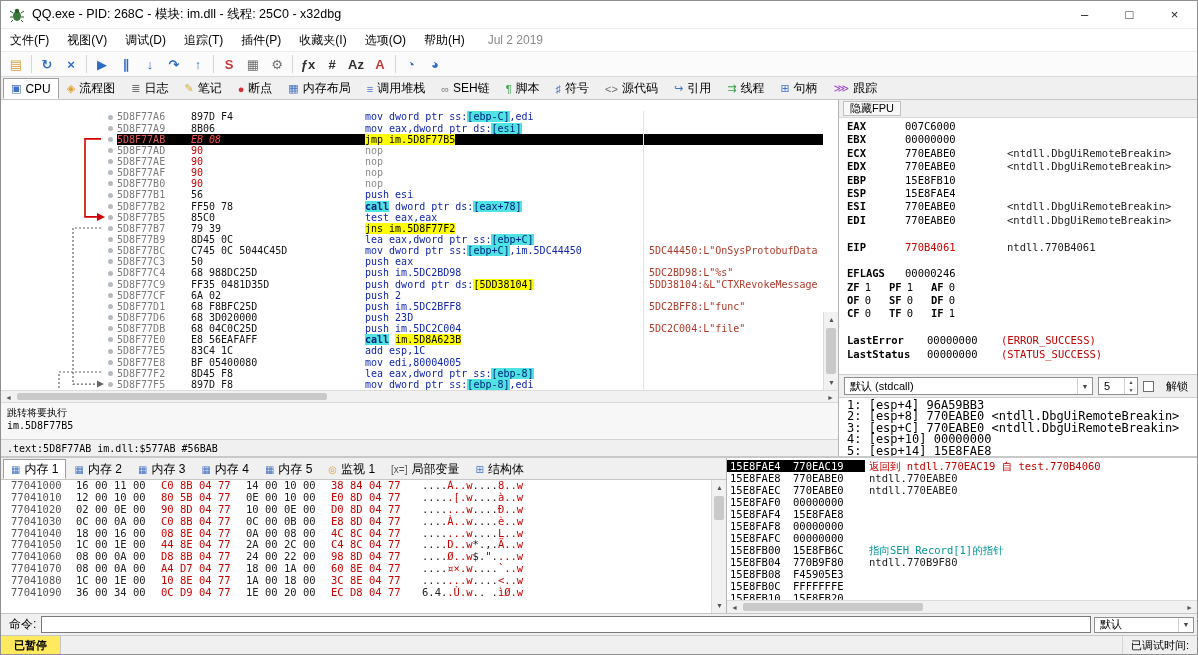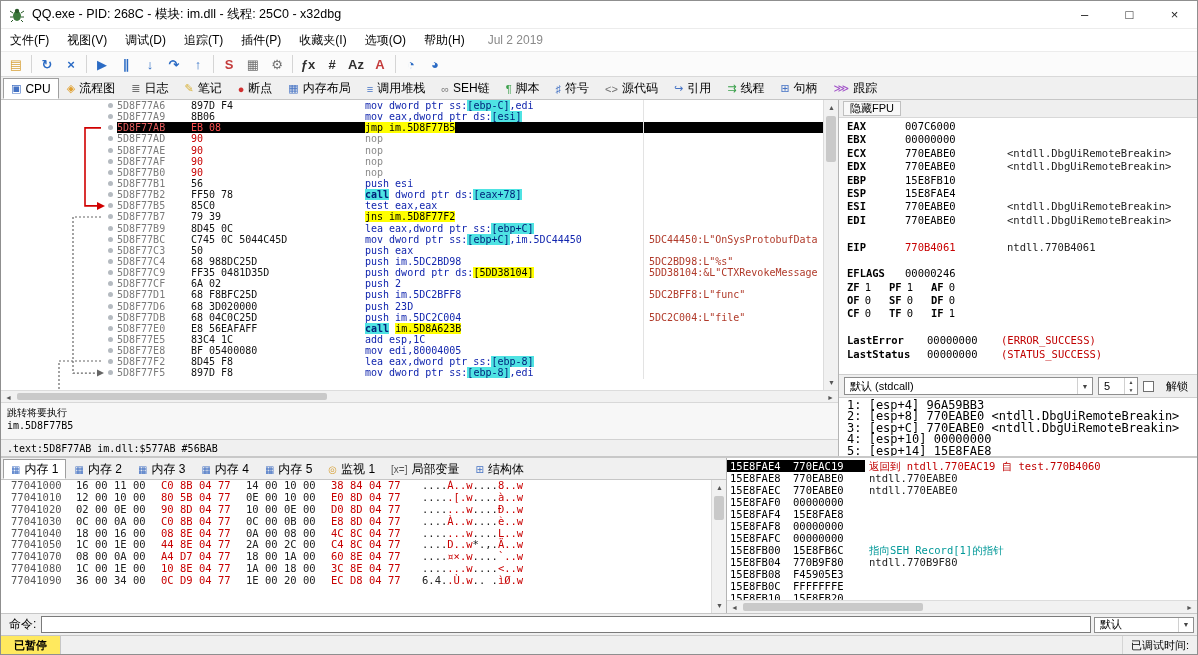--- a/index.html
+++ b/index.html
@@ -22,36 +22,36 @@
   .tool-glyph { font-size:13px; font-weight:bold;}
   .tool-sep { width:1px; height:18px; background:#d5d5d5; margin:0 3px;}
   .tabsbar { height:23px; flex:0 0 23px; background:#f0f0f0; display:flex; align-items:flex-end; border-bottom:1px solid #c6c6c6; padding-left:2px;}
   .vtab { display:flex; align-items:center; gap:4px; padding:0 7px; height:21px; font-size:12px; border:1px solid transparent; white-space:nowrap;}
   .vtab.active { background:#fff; border:1px solid #9f9f9f; border-bottom-color:#fff;}
   .vtab-icon { font-size:11px;}
 
   
   .top { flex:0 0 356px; display:flex; overflow:hidden;}
   .disasm-pane { width:838px; flex:0 0 838px; display:flex; flex-direction:column; background:#fff; border-right:1px solid #b4b4b4;}
-  .disasm-view { height:290px; flex:0 0 290px; display:flex; overflow:hidden;}
+  .disasm-view { height:290px; flex:0 0 290px; display:flex; overflow:hidden;align-items:flex-end;}
   .disasm-body { flex:1; position:relative; font-family:"DejaVu Sans Mono",monospace; font-size:10px; overflow:hidden;}
   .jump-arrows { position:absolute; left:0; top:0; pointer-events:none;}
   .jr { stroke:#d00000; stroke-width:1.6; fill:none;}
   .jrf { fill:#d00000;}
   .jd { stroke:#666; stroke-width:1.2; fill:none; stroke-dasharray:2,2;}
   .jdf { fill:#666;}
   .drow { height:11.15px; line-height:11.15px; display:flex; white-space:nowrap;}
   .drow.sel { background:#000; color:#fff;}
   .gut { width:116px; flex:0 0 116px; display:flex; justify-content:flex-end; align-items:center; padding-right:4px; background:#fff;}
   .dot { width:5px; height:5px; border-radius:50%; background:#b4bac0; display:inline-block;}
   .addr { width:74px; flex:0 0 74px; color:var(--address-gray);}
   .drow.sel .addr { color:#e25c5c;}
   .bytes { width:172px; flex:0 0 172px; color:#111;}
   .bytes.b-r { color:var(--patched-red);}
-  .drow.sel .bytes.b-r { color:#ff5050;}
+  .drow.sel .bytes.b-r { color:#ff5050;font-style:italic;}
   .instr { width:280px; flex:0 0 280px; padding-left:2px;}
   .t-n { color:var(--instruction-blue);}
   .t-g { color:var(--nop-gray);}
   .t-y { background:var(--highlight-yellow); color:#000;}
   .t-h { background:var(--highlight-cyan); color:#00247a;}
   .t-c { background:var(--highlight-cyan); color:#00247a; font-weight:bold;}
   .cmt { flex:1; border-left:1px solid #e3e3e3; padding-left:5px; color:var(--comment-rust); overflow:hidden;}
 
   .scroll-v { width:15px; flex:0 0 15px; background:#f1f1f1; border-left:1px solid #dcdcdc; display:flex; flex-direction:column;}
   .scroll-h { height:12px; flex:0 0 12px; background:#f1f1f1; border-top:1px solid #dcdcdc; display:flex;}
@@ -671,20 +671,25 @@
               <span class="d-addr">77041040</span>
               <span class="d-hex"><span class="hg k">18 00 16 00</span><span class="hg r">08 8E 04 77</span><span class="hg k">0A 00 08 00</span><span class="hg r">4C 8C 04 77</span></span>
               <span class="d-ascii"><span class="ag k">....</span><span class="ag r">...w</span><span class="ag k">....</span><span class="ag r">L..w</span></span>
             </div>
             <div class="dumprow">
               <span class="d-addr">77041050</span>
               <span class="d-hex"><span class="hg k">1C 00 1E 00</span><span class="hg r">44 8E 04 77</span><span class="hg k">2A 00 2C 00</span><span class="hg r">C4 8C 04 77</span></span>
               <span class="d-ascii"><span class="ag k">....</span><span class="ag r">D..w</span><span class="ag k">*.,.</span><span class="ag r">Ä..w</span></span>
             </div>
             <div class="dumprow">
+              <span class="d-addr">77041060</span>
+              <span class="d-hex"><span class="hg k">08 00 0A 00</span><span class="hg r">D8 8B 04 77</span><span class="hg k">24 00 22 00</span><span class="hg r">98 8D 04 77</span></span>
+              <span class="d-ascii"><span class="ag k">....</span><span class="ag r">Ø..w</span><span class="ag k">$.".</span><span class="ag r">...w</span></span>
+            </div>
+            <div class="dumprow">
               <span class="d-addr">77041070</span>
               <span class="d-hex"><span class="hg k">08 00 0A 00</span><span class="hg r">A4 D7 04 77</span><span class="hg k">18 00 1A 00</span><span class="hg r">60 8E 04 77</span></span>
               <span class="d-ascii"><span class="ag k">....</span><span class="ag r">¤×.w</span><span class="ag k">....</span><span class="ag r">`..w</span></span>
             </div>
             <div class="dumprow">
               <span class="d-addr">77041080</span>
               <span class="d-hex"><span class="hg k">1C 00 1E 00</span><span class="hg r">10 8E 04 77</span><span class="hg k">1A 00 18 00</span><span class="hg r">3C 8E 04 77</span></span>
               <span class="d-ascii"><span class="ag k">....</span><span class="ag r">...w</span><span class="ag k">....</span><span class="ag r">&lt;..w</span></span>
             </div>
             <div class="dumprow">

